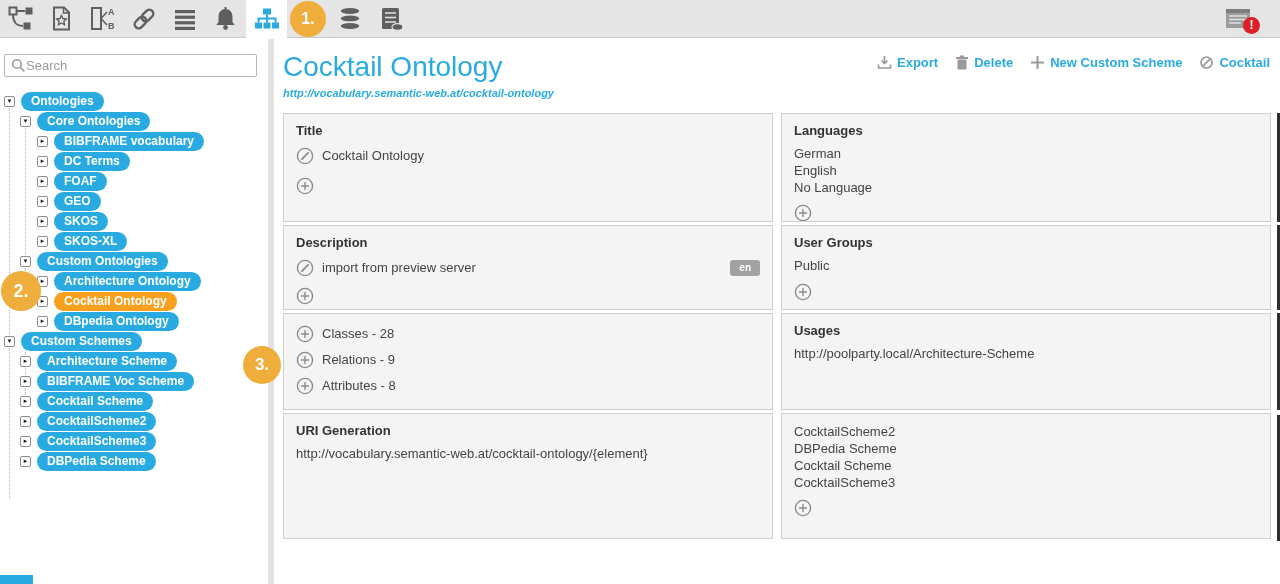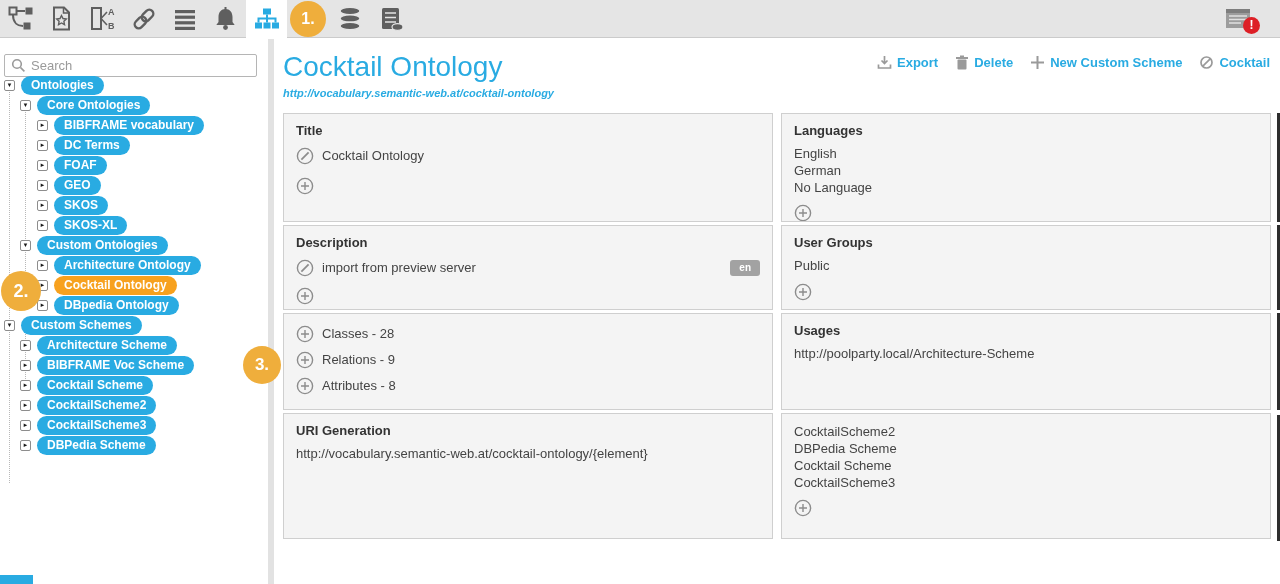--- a/index.html
+++ b/index.html
@@ -33,29 +33,29 @@
   .badge1 { width:36px; height:36px; font-size:16px; margin:1px 3px; flex:0 0 auto; }
   .badge2 { position:absolute; left:1px; top:232px; width:40px; height:40px; font-size:18px; }
   .badge3 { position:absolute; left:243px; top:346px; width:38px; height:38px; font-size:17px; }
 
   
   .sidebar { position:absolute; left:0; top:39px; bottom:0; width:268px; background:#fff; }
   .divider { position:absolute; left:268px; top:39px; bottom:0; width:6px; background:#e2e2e2; }
   .search-box {
     position:absolute; left:4px; top:15px; width:253px; height:23px;
     border:1px solid #b5b5b5; border-radius:2px; background:#fff;
-    display:flex; align-items:center; padding:0 6px; gap:5px;justify-content:space-between;
+    display:flex; align-items:center; padding:0 6px; justify-content:space-between;
   }
   .search-box input {
     border:none; outline:none; width:100%; font-size:13px; color:#444;
     font-family:"Liberation Sans", sans-serif; background:transparent;
   }
   .search-box input::placeholder { color:#9a9a9a; }
 
-  .tree { position:absolute; left:0; top:36px; right:0; }
+  .tree { position:absolute; left:0; top:52px; right:0; }
   .tree-row { height:20px; display:flex; align-items:center; gap:6px; position:relative; z-index:2; }
   .lvl0 { padding-left:4px; }
   .lvl1 { padding-left:20px; }
   .lvl2 { padding-left:37px; }
   .toggle {
     width:11px; height:11px; background:#fff; border:1px solid #8d8d8d; border-radius:2px;
     display:flex; align-items:center; justify-content:center; color:#1a1a1a; flex:0 0 auto;
     cursor:pointer;
   }
   .toggle.exp::before { content:"▼"; font-size:6px; line-height:1; }
@@ -350,22 +350,22 @@
       <div class="prow plus-row">
         <svg class="icon" width="18" height="18" viewBox="0 0 18 18">
           <circle cx="9" cy="9" r="7.6" fill="none" stroke="#8c8c8c" stroke-width="1.4"></circle>
           <path d="M9 5 v8 M5 9 h8" stroke="#8c8c8c" stroke-width="1.4"></path>
         </svg>
       </div>
     </section>
 
     <section class="panel">
       <div class="panel-h">Languages</div>
+      <div class="pitem">German</div>
       <div class="pitem">English</div>
-      <div class="pitem">German</div>
       <div class="pitem">No Language</div>
       <div class="prow plus-row" style="margin-top:6px;">
         <svg class="icon" width="18" height="18" viewBox="0 0 18 18">
           <circle cx="9" cy="9" r="7.6" fill="none" stroke="#8c8c8c" stroke-width="1.4"></circle>
           <path d="M9 5 v8 M5 9 h8" stroke="#8c8c8c" stroke-width="1.4"></path>
         </svg>
       </div>
     </section>
 
     <section class="panel">

